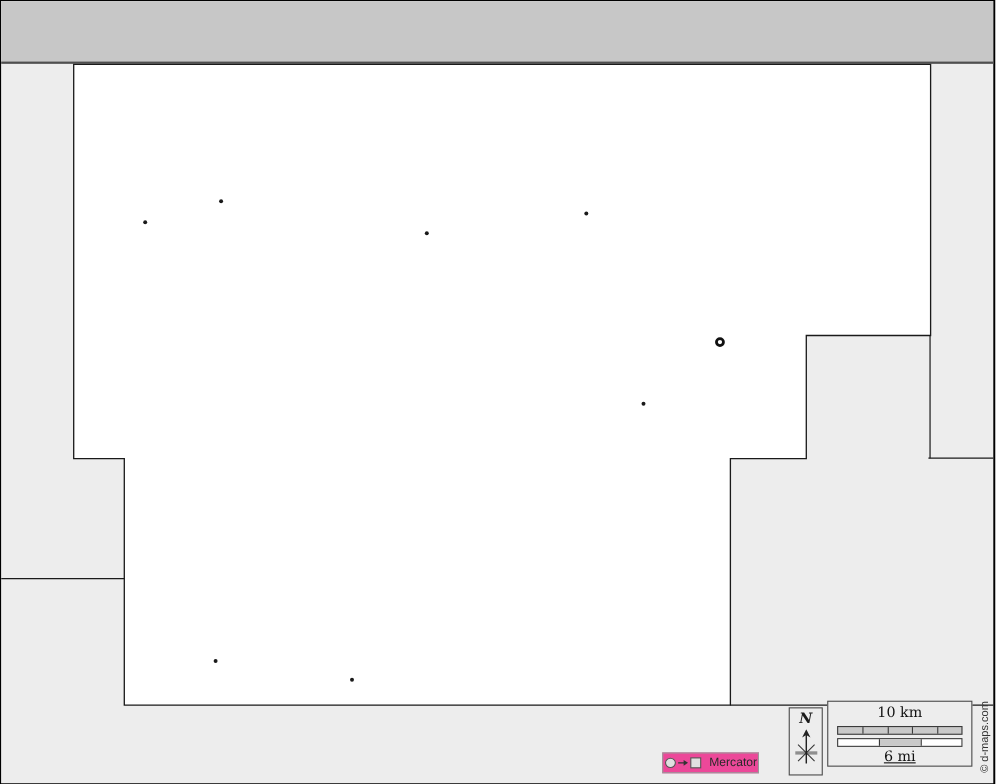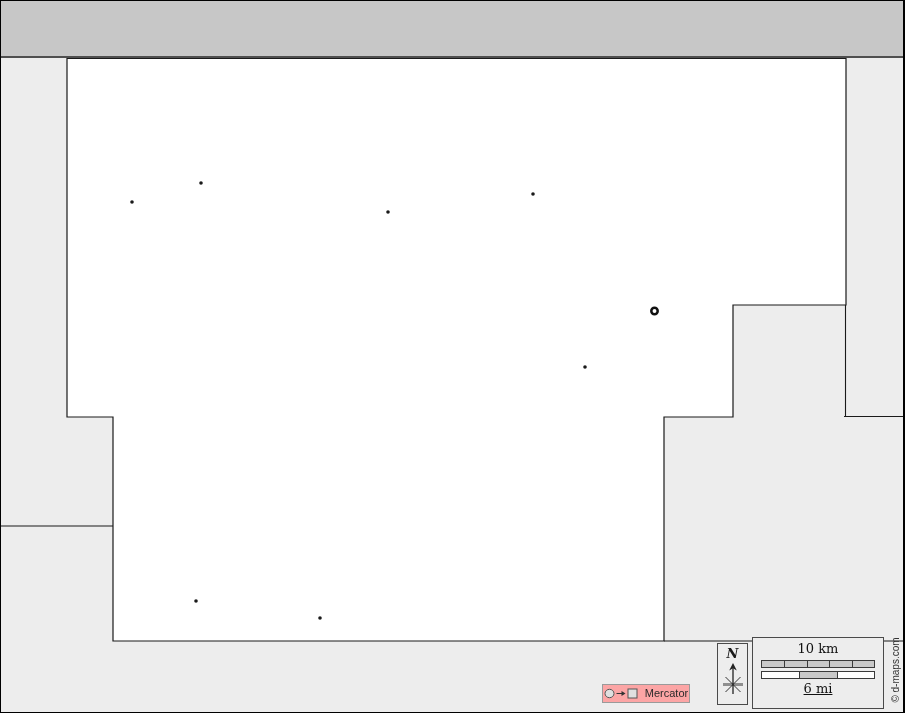--- a/index.html
+++ b/index.html
@@ -24,41 +24,41 @@
     box-sizing:border-box;border:1px solid #4a4a4a;background:#ededed;
     text-align:center;
   }
   .compass-n{
     font-family:"DejaVu Serif", serif;
     font-style:italic;font-weight:bold;font-size:13px;color:#1a1a1a;
     line-height:16px;margin-top:2px;
   }
   .compass-needle{display:block;margin:1px auto 0 auto;}
   .scale-box{
-    position:absolute;left:751px;top:636px;width:132px;height:72px;
+    position:absolute;left:751px;top:636px;width:132px;height:60px;
     box-sizing:border-box;border:1px solid #4a4a4a;background:#ededed;
   }
   .scale-label{
     font-family:"DejaVu Serif", serif;font-size:13px;color:#111;
     text-align:center;line-height:15px;
   }
   .km-label{margin-top:3px;}
   .mi-label{margin-top:2px;text-decoration:underline;}
   .bar{
     position:relative;box-sizing:border-box;
     margin:3px auto 0 auto;width:114px;height:8px;
     border:1px solid #3a3a3a;
   }
   .bar-km{background:#c9c9c9;margin-top:4px;}
   .bar-mi{background:#ffffff;}
   .bar .tick{position:absolute;top:0;bottom:0;width:1px;background:#3a3a3a;}
   .bar .seg-fill{position:absolute;top:0;bottom:0;background:#c9c9c9;}
   .proj-box{
     position:absolute;left:601px;top:683px;width:88px;height:19px;
-    box-sizing:border-box;border:1px solid #9a9a9a;background:#fca5a5;
+    box-sizing:border-box;border:1px solid #9a9a9a;background:#ec4899;
     display:flex;align-items:center;justify-content:center;gap:3px;text-align:center;
   }
   .proj-label{font-size:11px;color:#2a2a2a;line-height:11px;}
   .credit{
     position:absolute;left:856px;top:663px;width:78px;height:12px;
     transform:rotate(-90deg);
     font-size:10px;color:#333;letter-spacing:0px;white-space:nowrap;
     text-align:center;line-height:12px;
   }
 </style>

